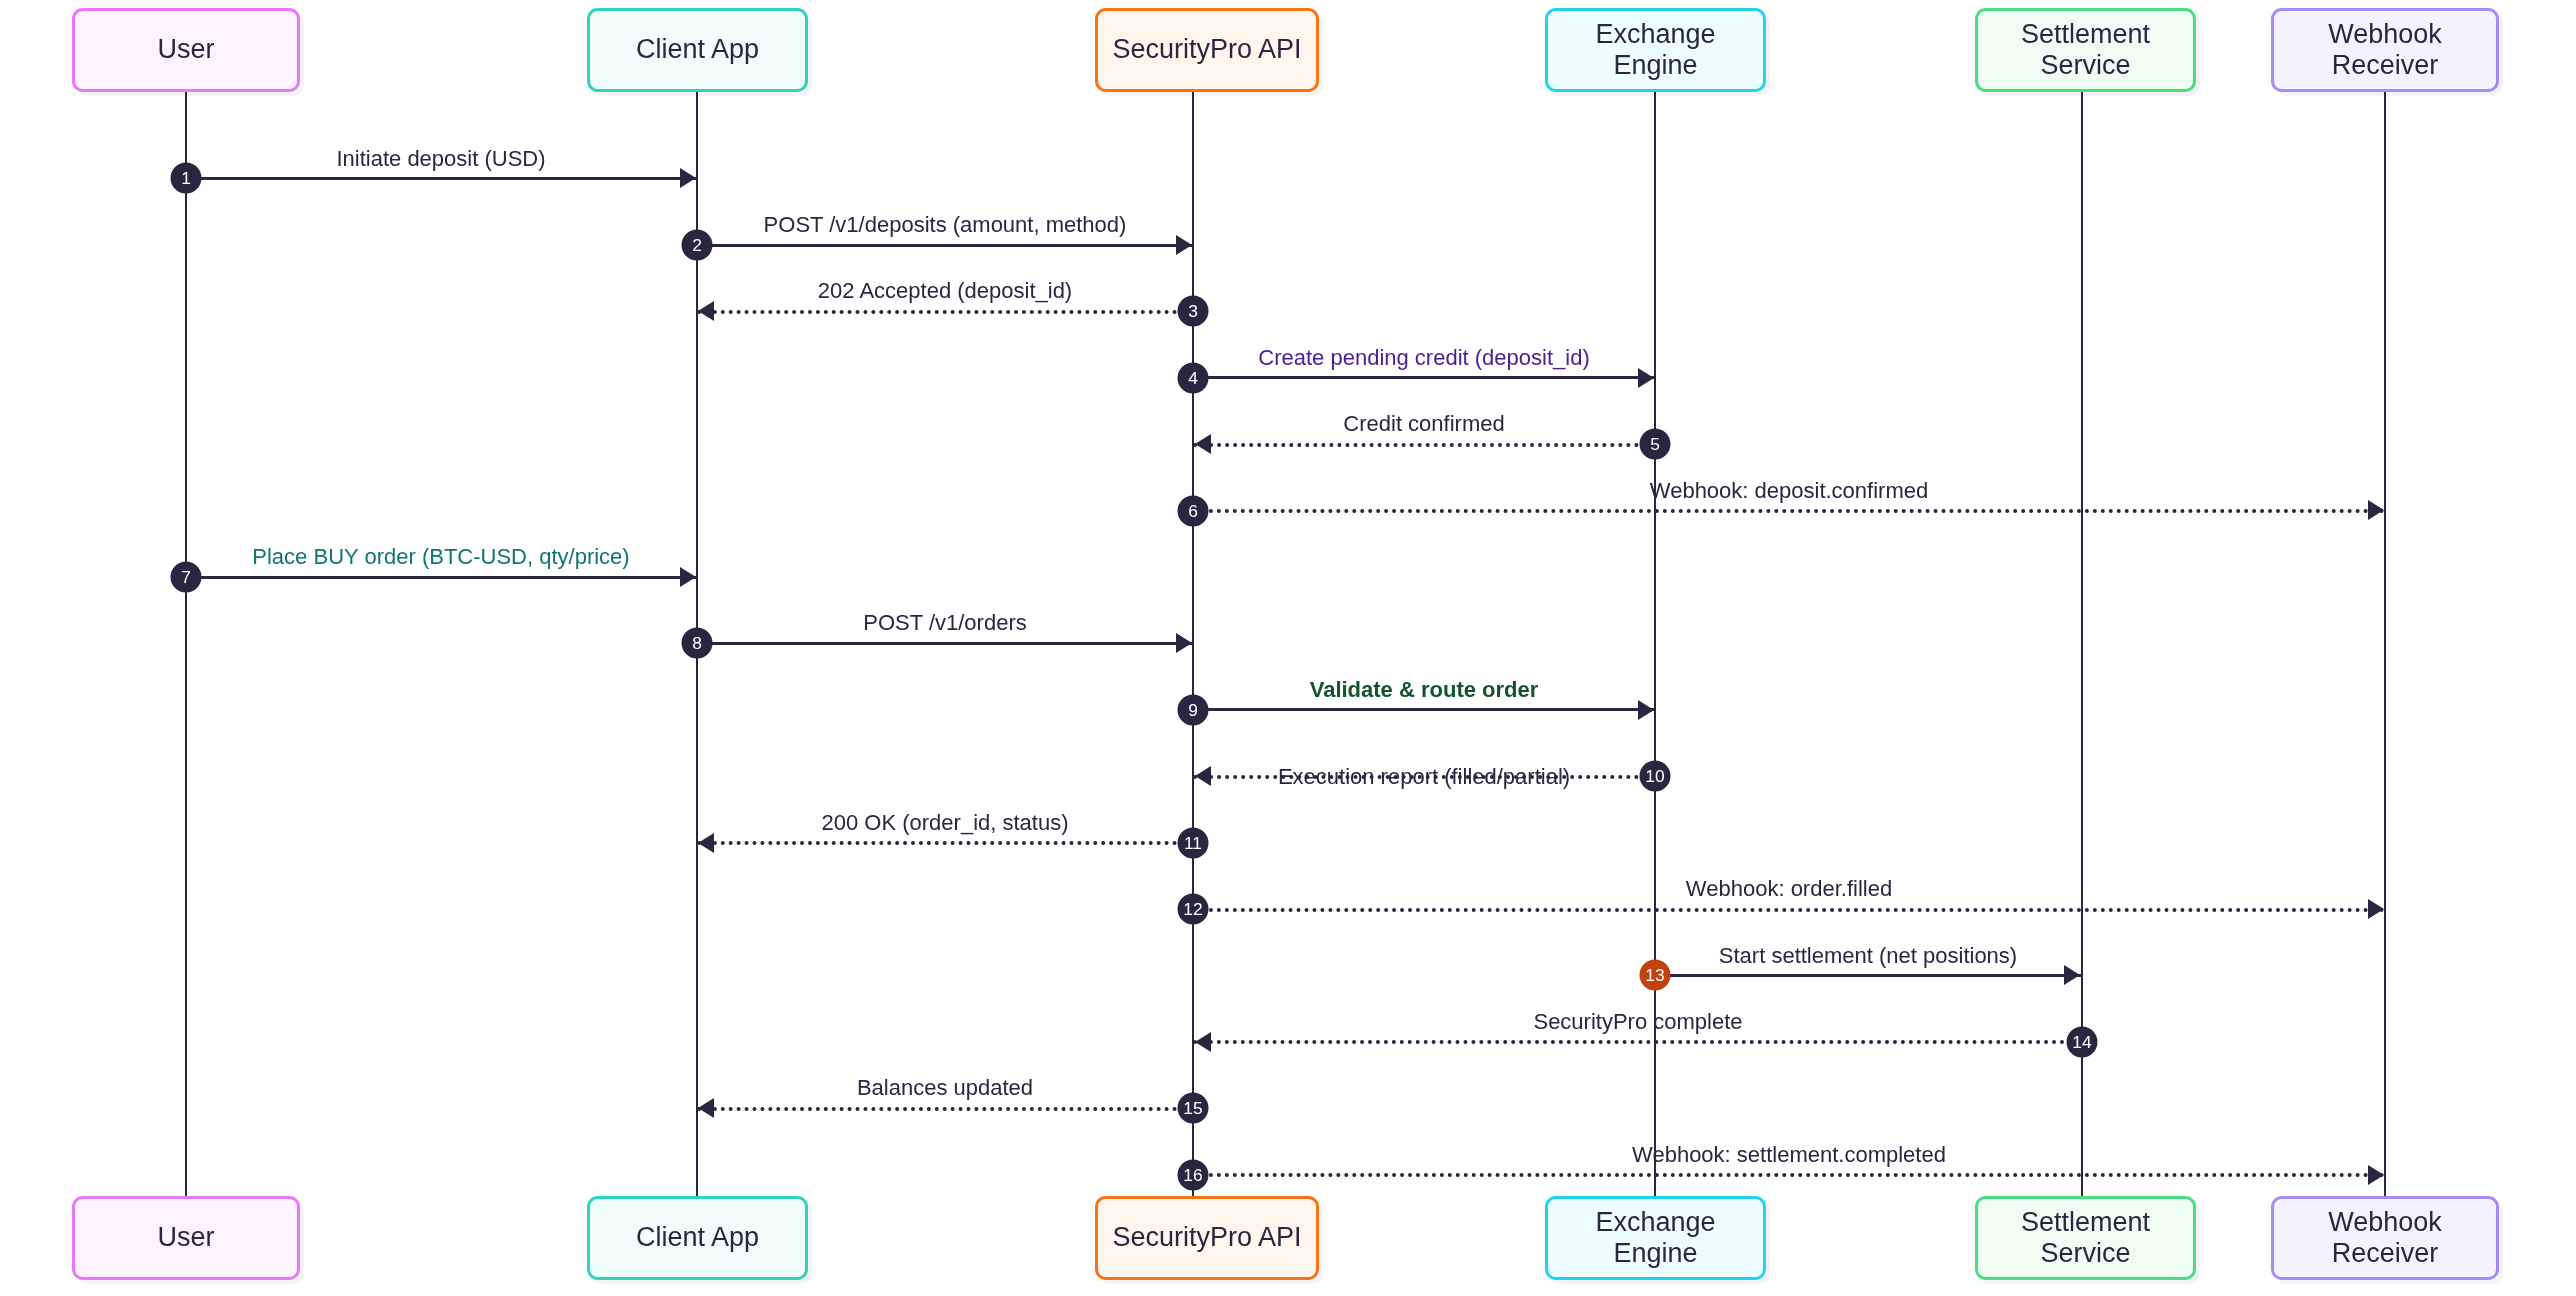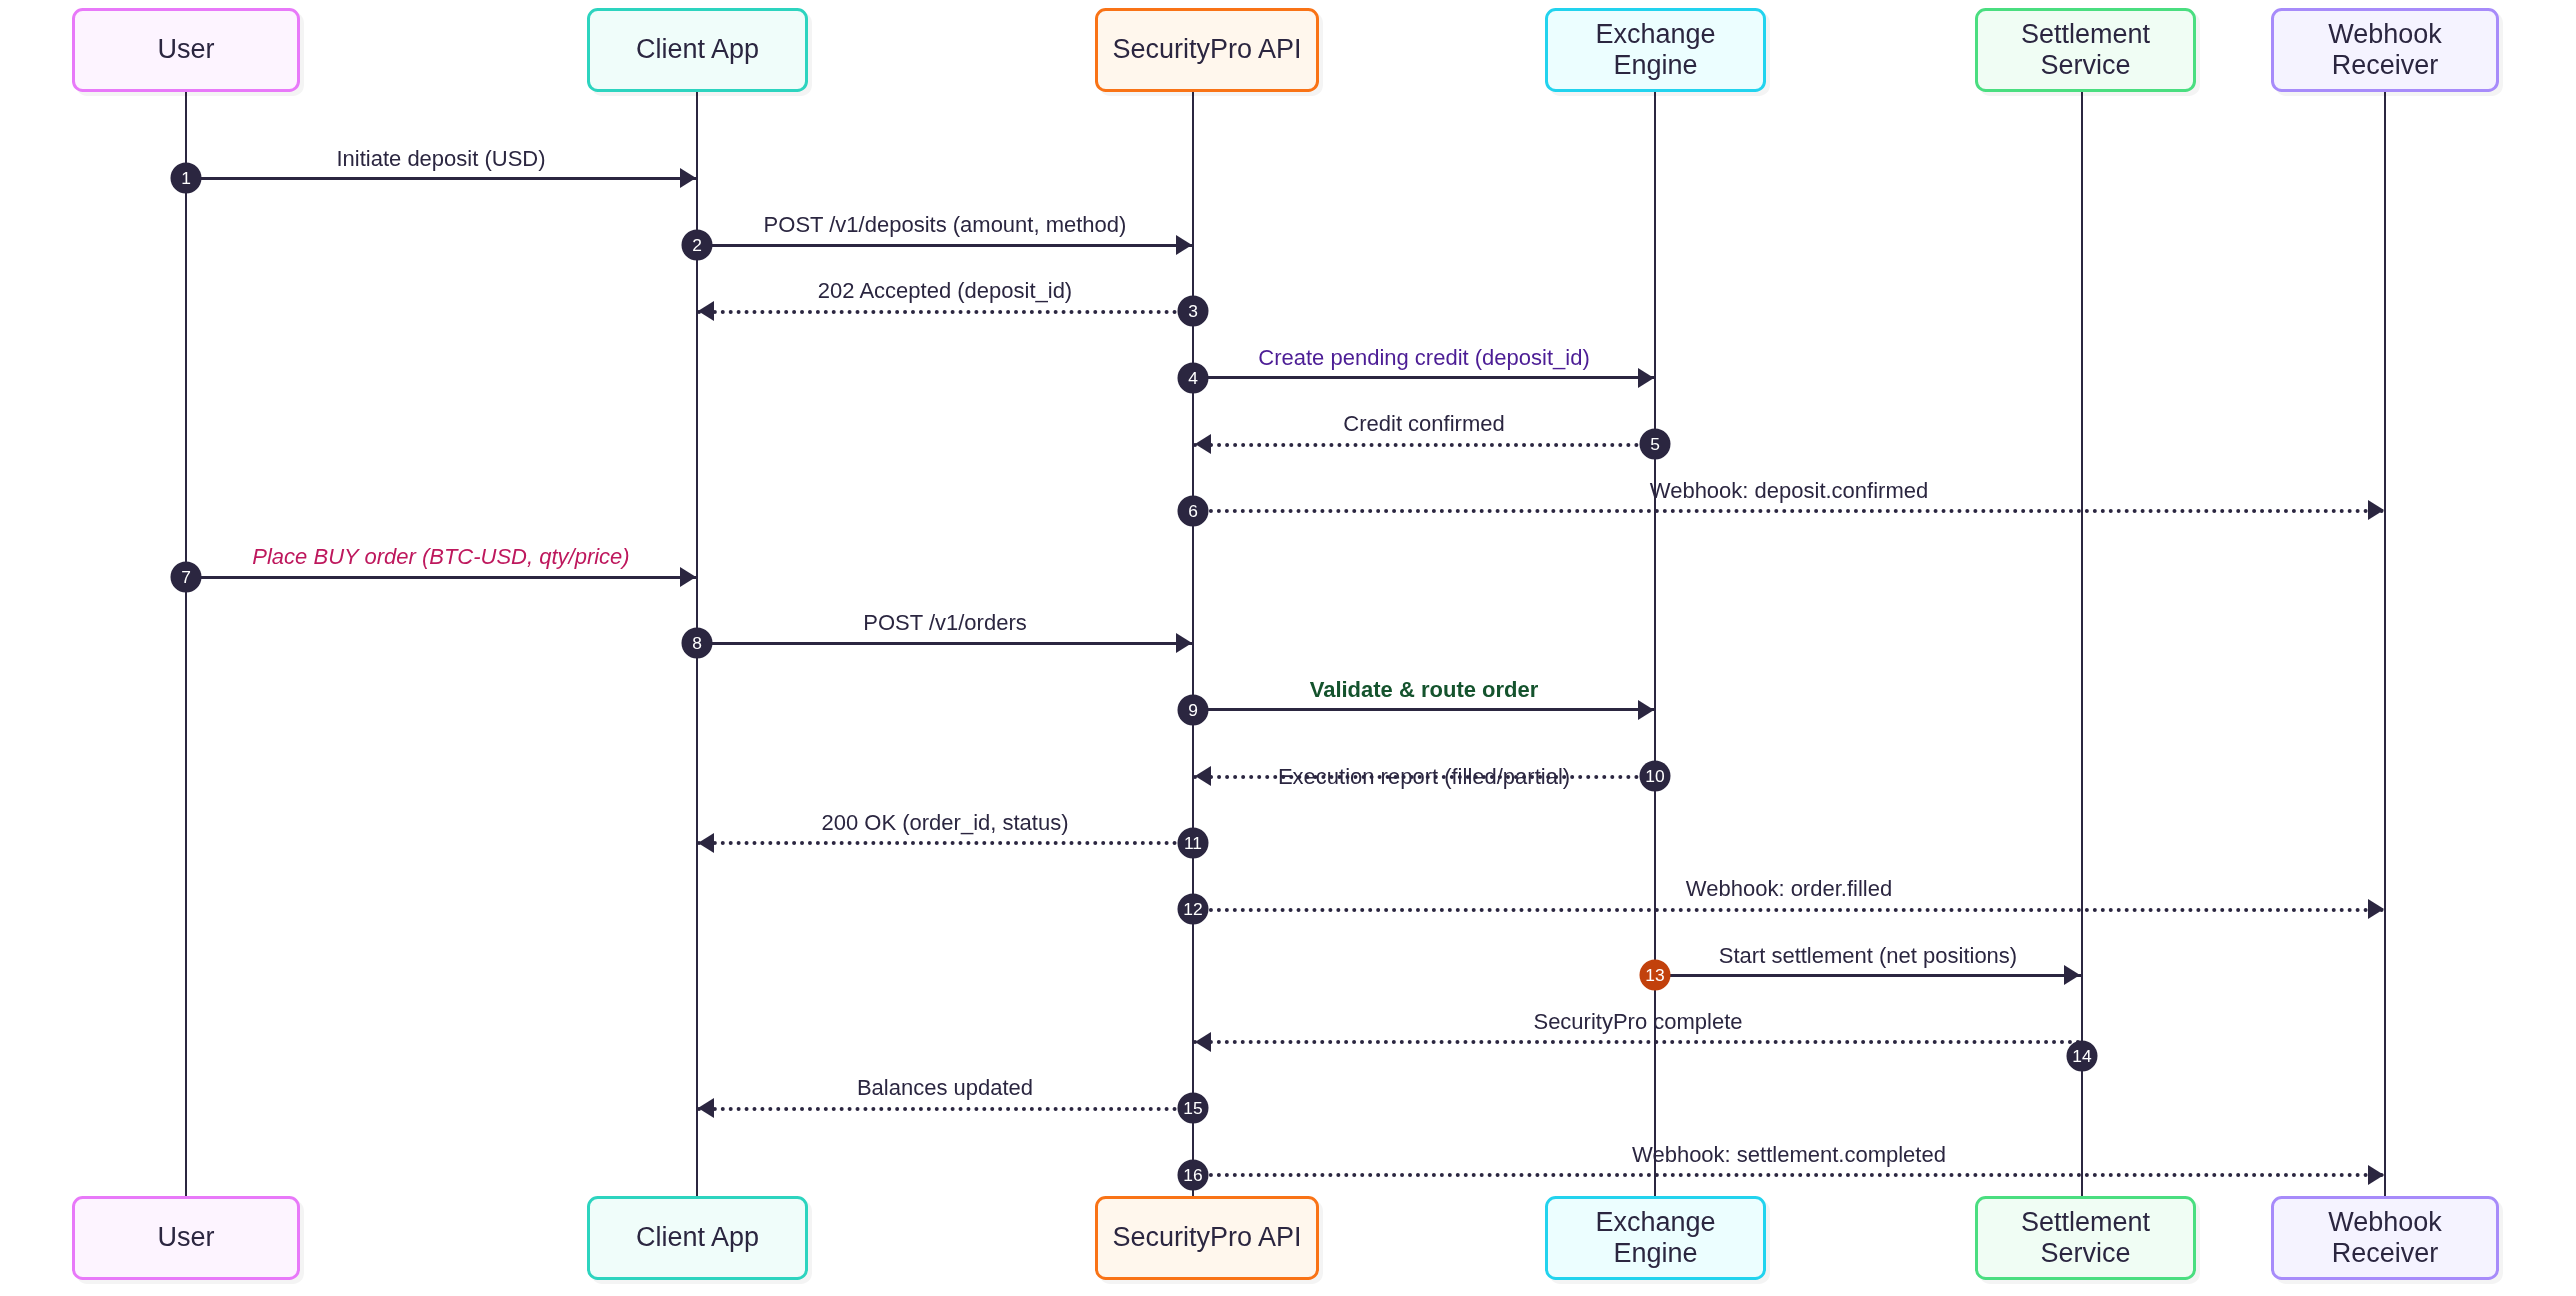--- a/index.html
+++ b/index.html
@@ -117,21 +117,21 @@
     <div class="msg-line dashed" style="left: 1193px; width: 462px; top: 443px; border-top-color: rgb(43, 38, 64);"></div>
     <div class="arrowhead left" style="top: 434px; left: 1195px; border-right-color: rgb(43, 38, 64);"></div>
     <div class="msg-label" style="left: 1424px; top: 413px; color: rgb(43, 38, 64);">Credit confirmed</div>
     <div class="seq-badge" style="left: 1655px; top: 444px; background: rgb(43, 38, 64); color: rgb(255, 255, 255);">5</div>
     <div class="msg-line dashed" style="left: 1193px; width: 1192px; top: 509px; border-top-color: rgb(43, 38, 64);"></div>
     <div class="arrowhead right" style="top: 500px; left: 2368px; border-left-color: rgb(43, 38, 64);"></div>
     <div class="msg-label" style="left: 1789px; top: 480px; color: rgb(43, 38, 64);">Webhook: deposit.confirmed</div>
     <div class="seq-badge" style="left: 1193px; top: 511px; background: rgb(43, 38, 64); color: rgb(255, 255, 255);">6</div>
     <div class="msg-line" style="left: 186px; width: 511px; top: 576px; border-top-color: rgb(43, 38, 64);"></div>
     <div class="arrowhead right" style="top: 567px; left: 680px; border-left-color: rgb(43, 38, 64);"></div>
-    <div class="msg-label" style="left: 441px; top: 546px; color: #be185d; font-style: italic;">Place BUY order (BTC-USD, qty/price)</div>
+    <div class="msg-label" style="left: 441px; top: 546px; color: #0f766e;">Place BUY order (BTC-USD, qty/price)</div>
     <div class="seq-badge" style="left: 186px; top: 577px; background: rgb(43, 38, 64); color: rgb(255, 255, 255);">7</div>
     <div class="msg-line" style="left: 697px; width: 496px; top: 642px; border-top-color: rgb(43, 38, 64);"></div>
     <div class="arrowhead right" style="top: 633px; left: 1176px; border-left-color: rgb(43, 38, 64);"></div>
     <div class="msg-label" style="left: 945px; top: 612px; color: rgb(43, 38, 64);">POST /v1/orders</div>
     <div class="seq-badge" style="left: 697px; top: 643px; background: rgb(43, 38, 64); color: rgb(255, 255, 255);">8</div>
     <div class="msg-line" style="left: 1193px; width: 462px; top: 708px; border-top-color: rgb(43, 38, 64);"></div>
     <div class="arrowhead right" style="top: 700px; left: 1638px; border-left-color: rgb(43, 38, 64);"></div>
     <div class="msg-label" style="left: 1424px; top: 679px; color: #14532d; font-weight: bold;">Validate &amp; route order</div>
     <div class="seq-badge" style="left: 1193px; top: 710px; background: rgb(43, 38, 64); color: rgb(255, 255, 255);">9</div>
     <div class="msg-line dashed" style="left: 1193px; width: 462px; top: 775px; border-top-color: rgb(43, 38, 64);"></div>
@@ -146,21 +146,21 @@
     <div class="arrowhead right" style="top: 899px; left: 2368px; border-left-color: rgb(43, 38, 64);"></div>
     <div class="msg-label" style="left: 1789px; top: 878px; color: rgb(43, 38, 64);">Webhook: order.filled</div>
     <div class="seq-badge" style="left: 1193px; top: 909px; background: rgb(43, 38, 64); color: rgb(255, 255, 255);">12</div>
     <div class="msg-line" style="left: 1655px; width: 427px; top: 974px; border-top-color: rgb(43, 38, 64);"></div>
     <div class="arrowhead right" style="top: 965px; left: 2064px; border-left-color: rgb(43, 38, 64);"></div>
     <div class="msg-label" style="left: 1868px; top: 945px; color: rgb(43, 38, 64); text-align: center;">Start settlement (net positions)</div>
     <div class="seq-badge" style="left: 1655px; top: 975px; background: #c2410c; color: rgb(255, 255, 255);">13</div>
     <div class="msg-line dashed" style="left: 1193px; width: 888px; top: 1040px; border-top-color: rgb(43, 38, 64);"></div>
     <div class="arrowhead left" style="top: 1032px; left: 1195px; border-right-color: rgb(43, 38, 64);"></div>
     <div class="msg-label" style="left: 1638px; top: 1011px; color: rgb(43, 38, 64);">SecurityPro complete</div>
-    <div class="seq-badge" style="left: 2082px; top: 1042px; background: rgb(43, 38, 64); color: rgb(255, 255, 255); margin-top: 14px;">14</div>
+    <div class="seq-badge" style="left: 2082px; top: 1042px; background: rgb(43, 38, 64); color: rgb(255, 255, 255);">14</div>
     <div class="msg-line dashed" style="left: 697px; width: 496px; top: 1107px; border-top-color: rgb(43, 38, 64);"></div>
     <div class="arrowhead left" style="top: 1098px; left: 698px; border-right-color: rgb(43, 38, 64);"></div>
     <div class="msg-label" style="left: 945px; top: 1077px; color: rgb(43, 38, 64);">Balances updated</div>
     <div class="seq-badge" style="left: 1193px; top: 1108px; background: rgb(43, 38, 64); color: rgb(255, 255, 255);">15</div>
     <div class="msg-line dashed" style="left: 1193px; width: 1192px; top: 1173px; border-top-color: rgb(43, 38, 64);"></div>
     <div class="arrowhead right" style="top: 1165px; left: 2368px; border-left-color: rgb(43, 38, 64);"></div>
     <div class="msg-label" style="left: 1789px; top: 1144px; color: rgb(43, 38, 64);">Webhook: settlement.completed</div>
     <div class="seq-badge" style="left: 1193px; top: 1175px; background: rgb(43, 38, 64); color: rgb(255, 255, 255);">16</div>
     <div class="participant" style="left: 72px; width: 228px; height: 84px; top: 8px; border-color: rgb(232, 121, 249); background: rgb(253, 244, 255);">User</div>
     <div class="participant" style="left: 587px; width: 221px; height: 84px; top: 8px; border-color: rgb(45, 212, 191); background: rgb(240, 253, 250);">Client App</div>

